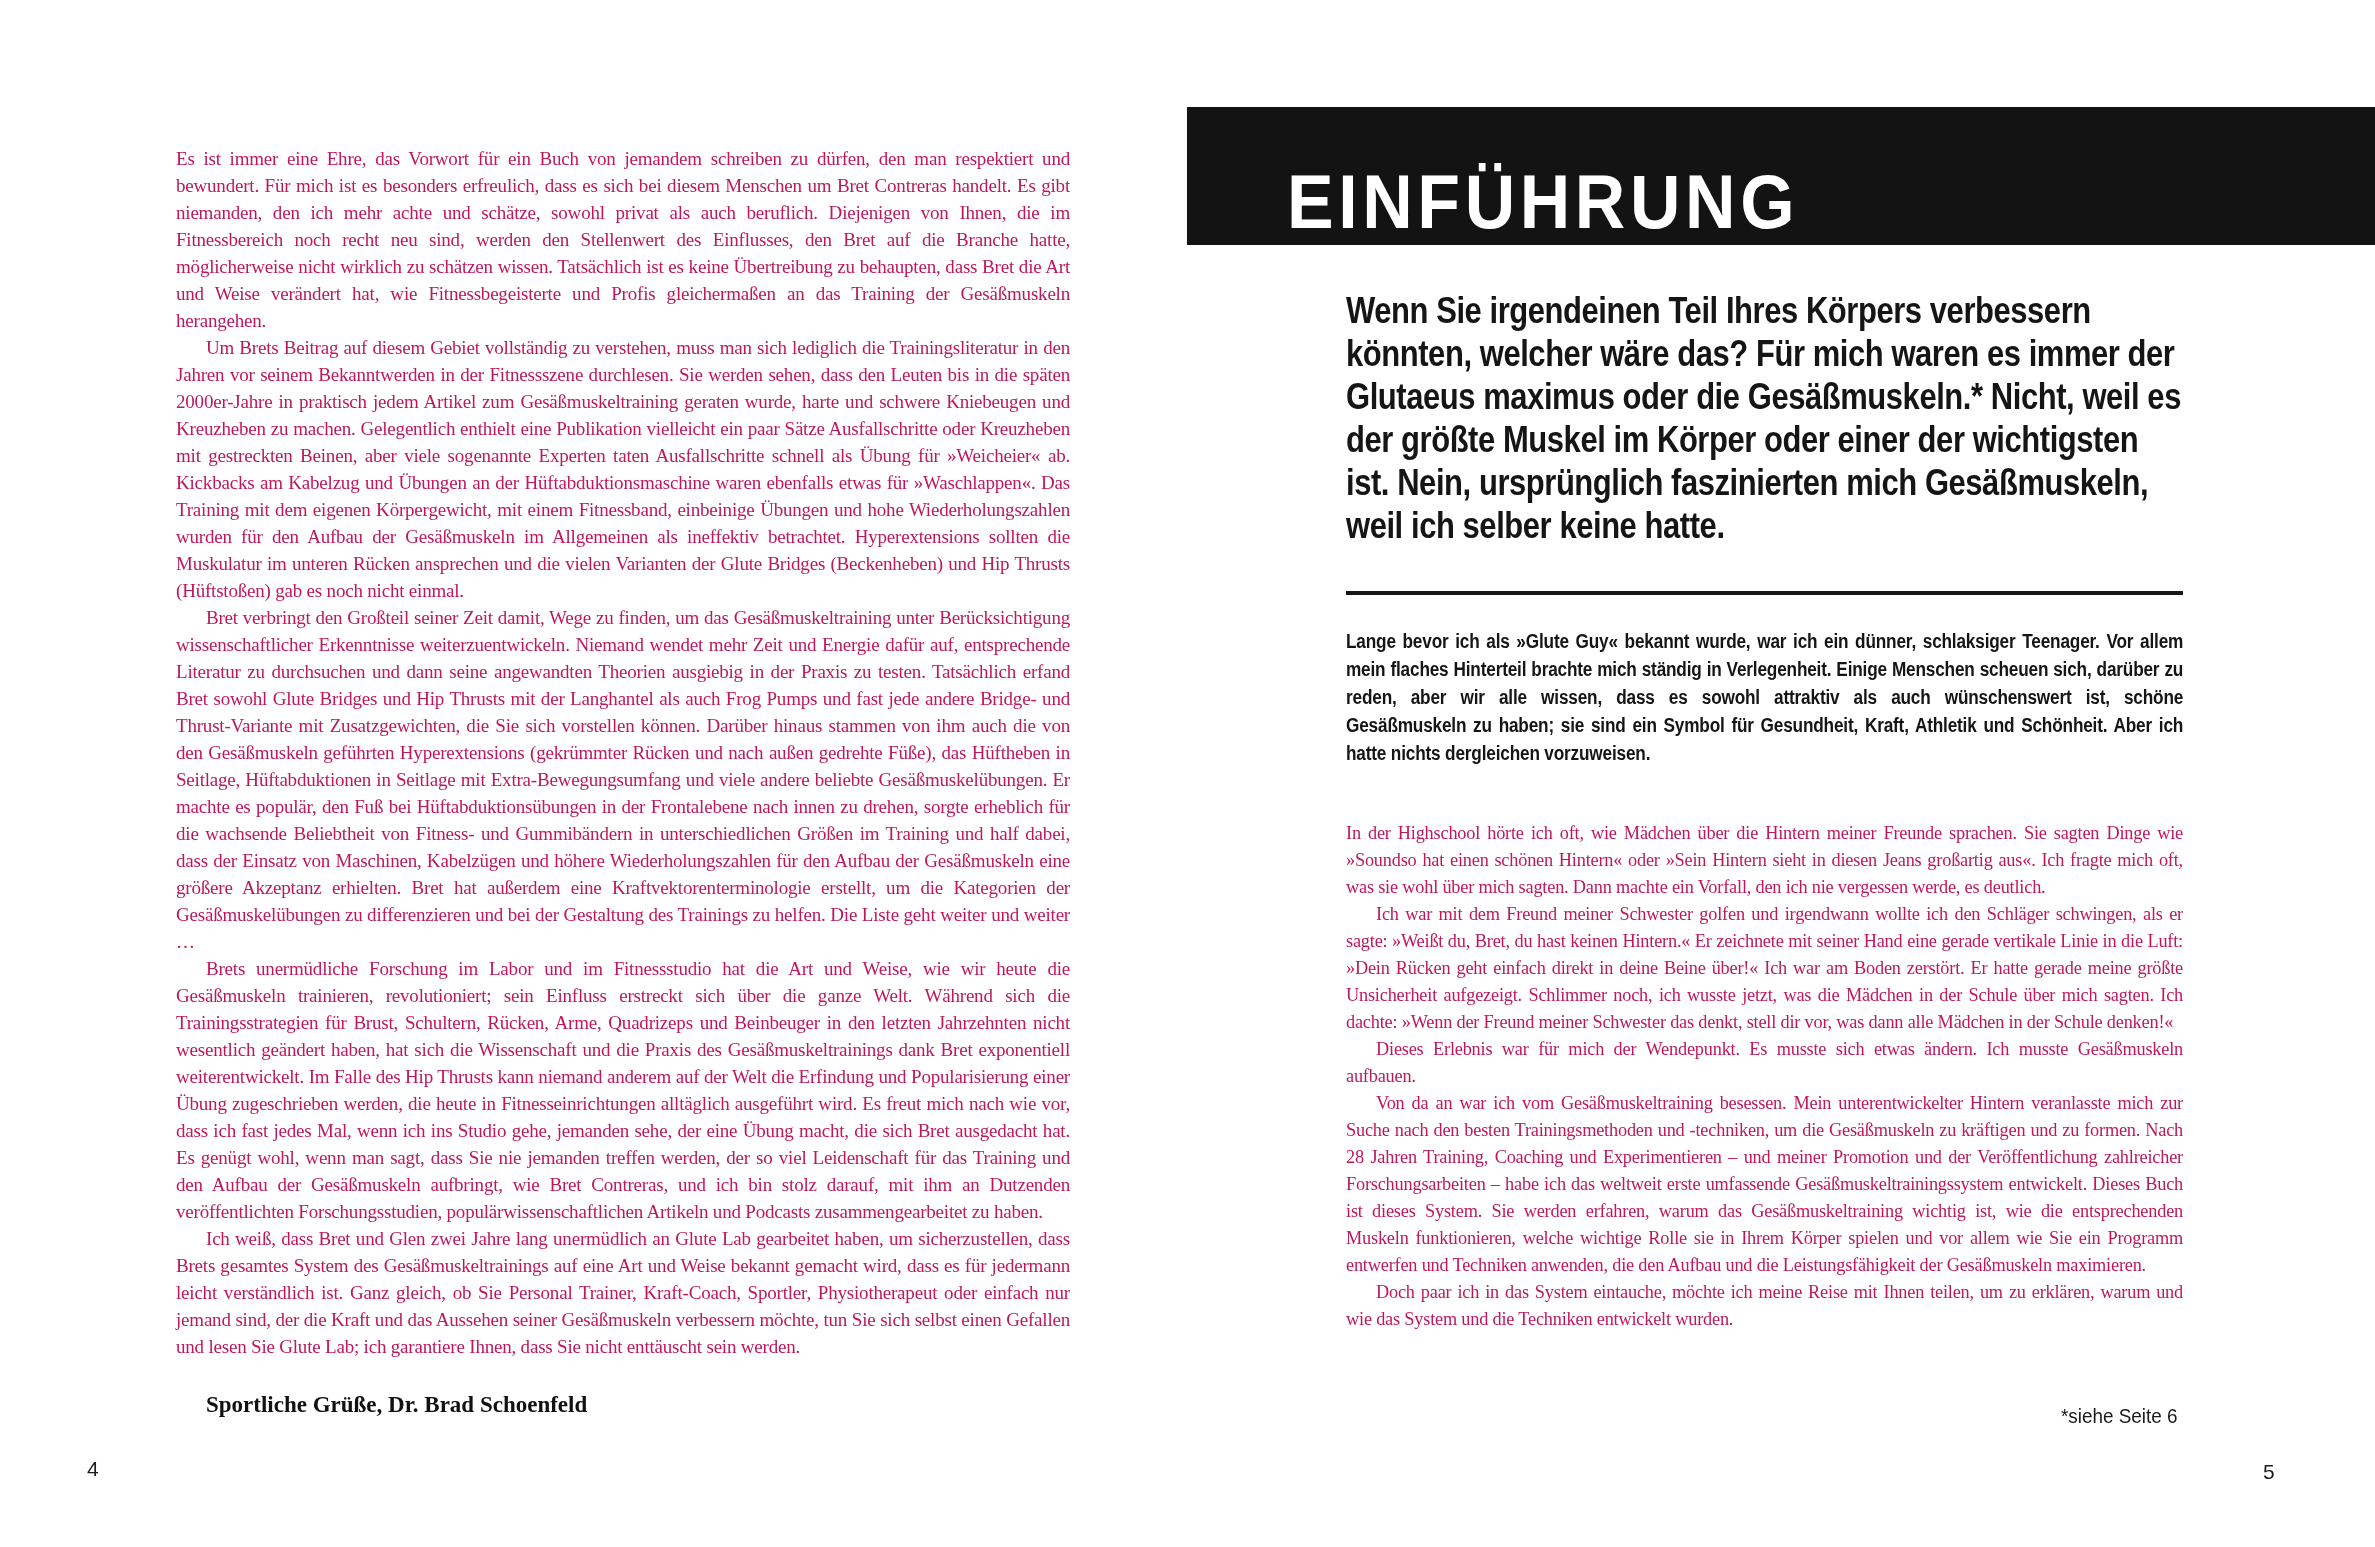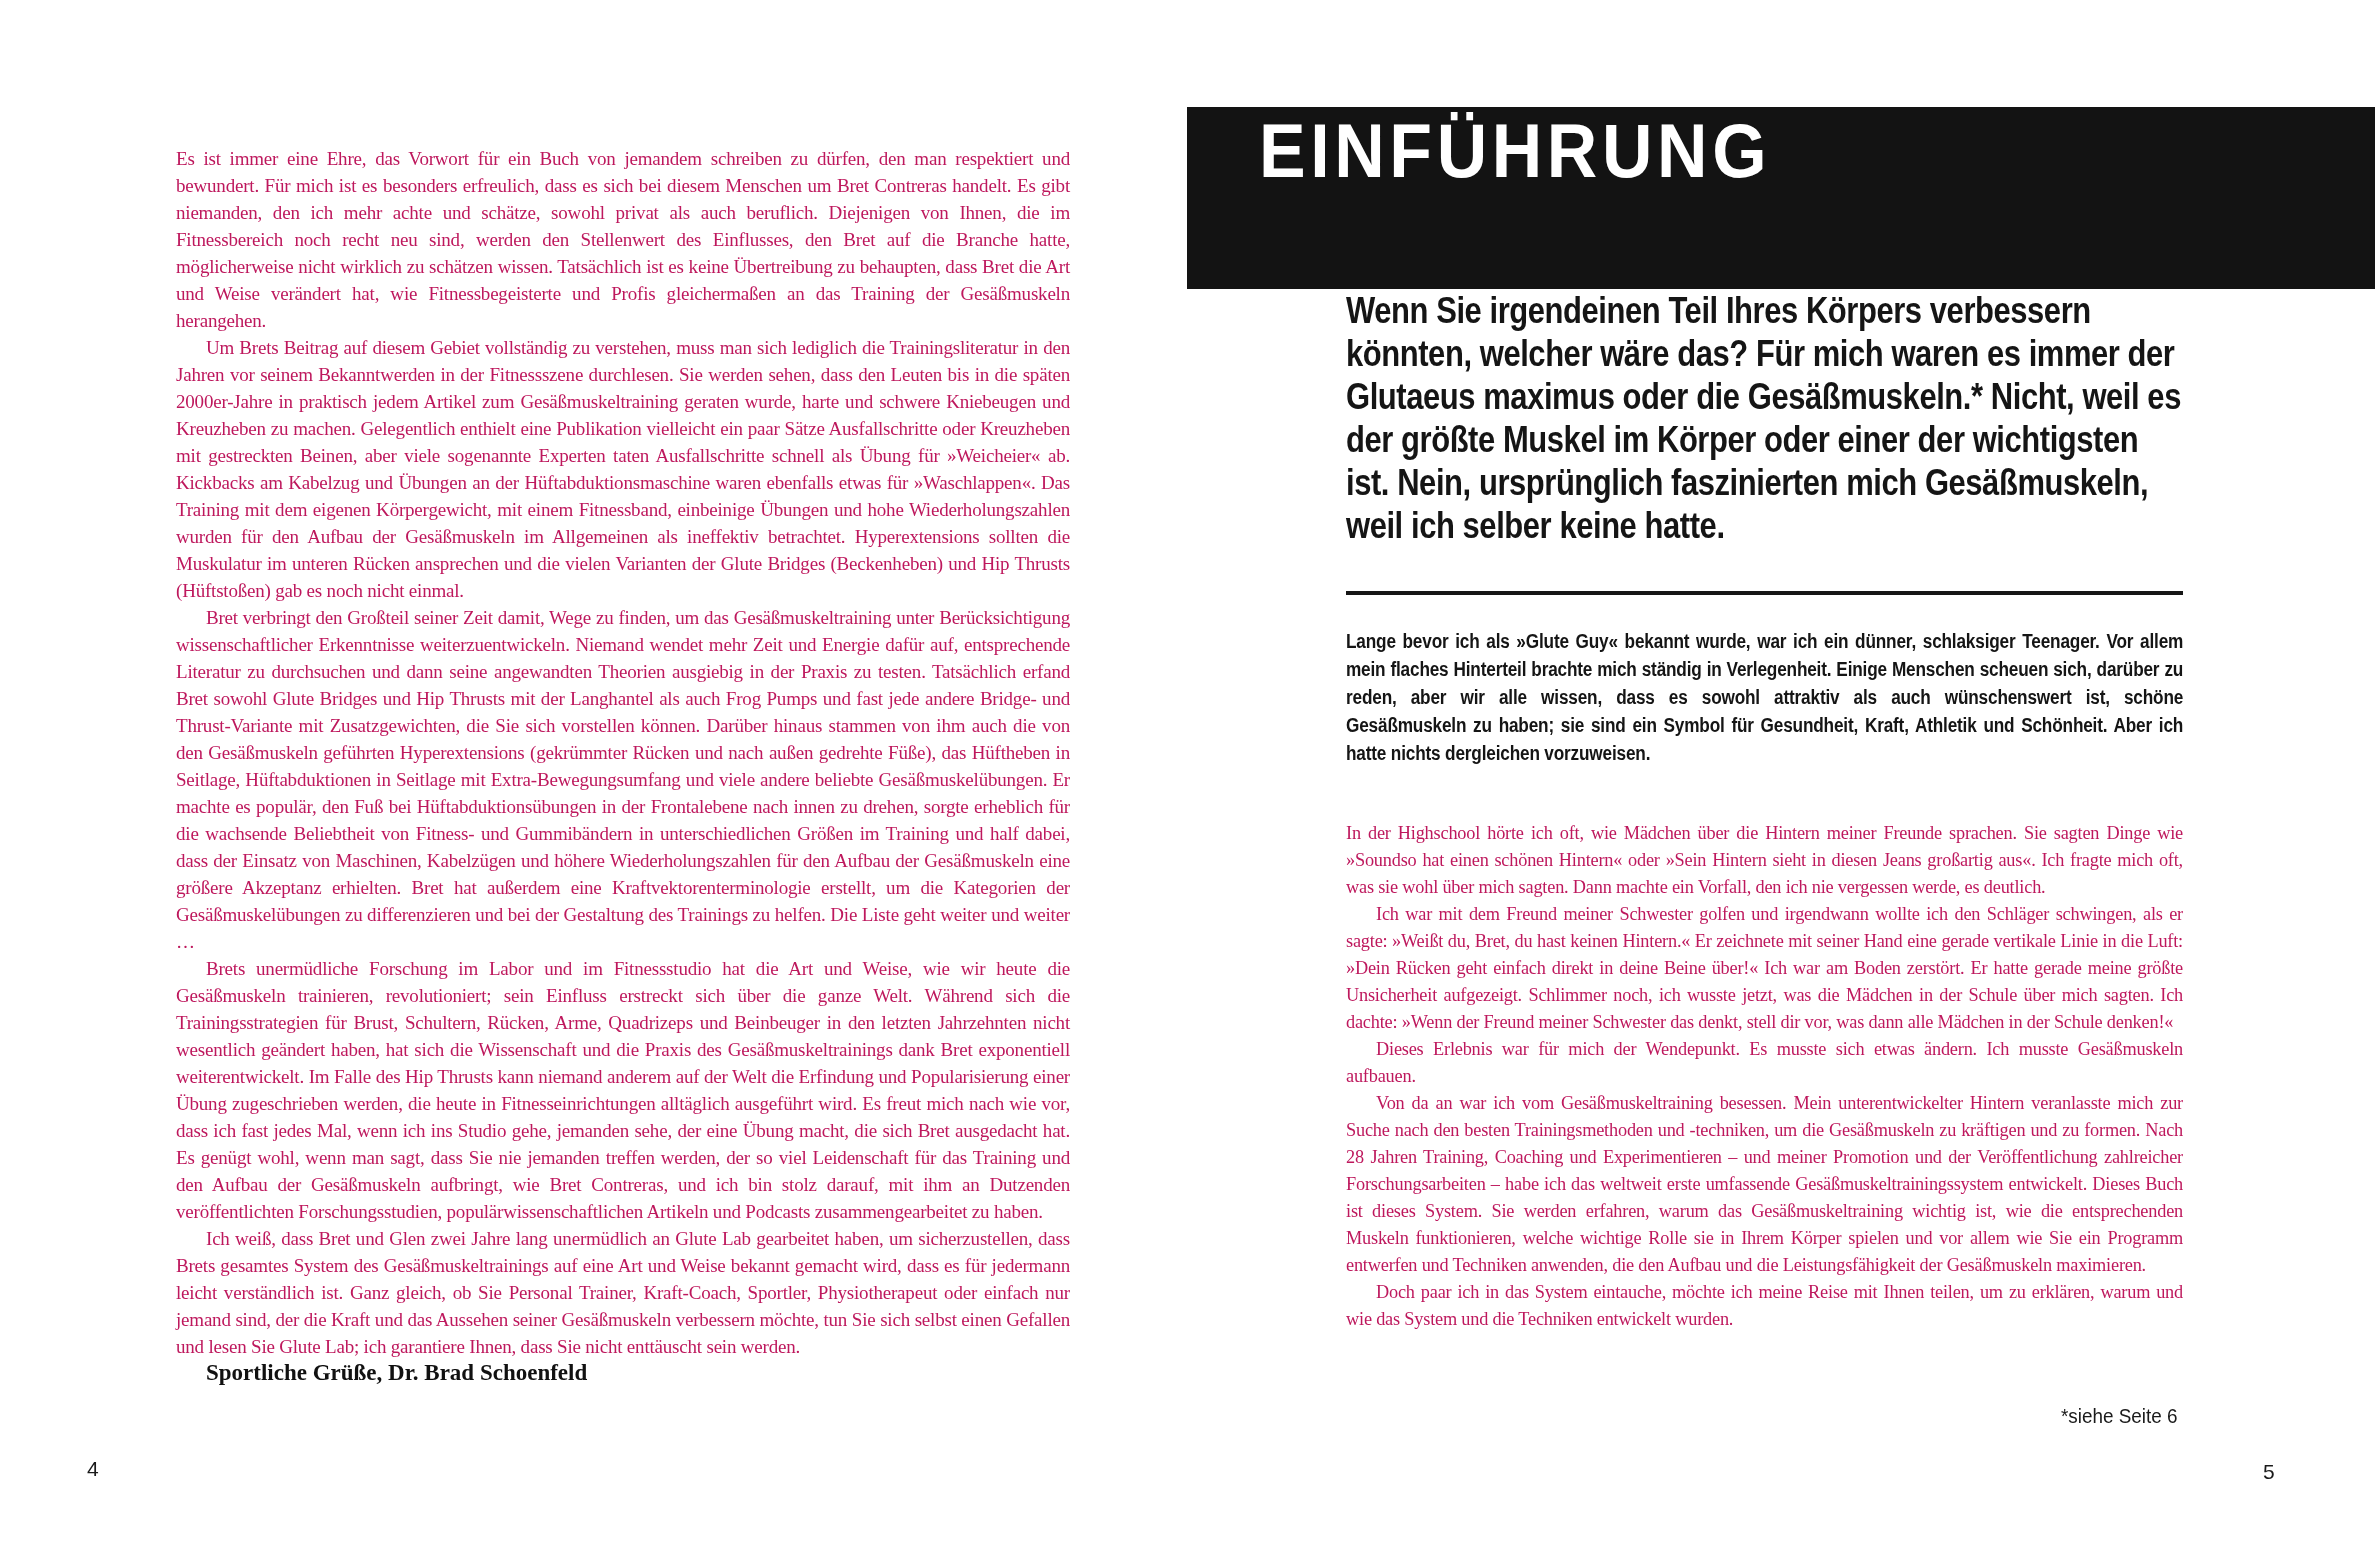--- a/index.html
+++ b/index.html
@@ -38,38 +38,39 @@
     font-family: "Liberation Serif", serif;
     font-size: 19px;
     line-height: 27px;
     letter-spacing: -0.2px;
     text-align: justify;
     hyphens: auto;
     color: #be185d;
   }
   .serif-par.indent { text-indent: 30px; }
   .signoff {
+    margin-top: 32px;
     padding-left: 30px;
     font-family: "Liberation Serif", serif;
     font-weight: 700;
     font-size: 23px;
     color: #111;
   }
 
   
   .banner {
     position: absolute;
     left: 1187px;
     top: 107px;
     width: 1188px;
-    height: 182px;
+    height: 138px;
     background: #131313;
     display: flex;
-    align-items: flex-start;
-    padding-left: 72px;
+    align-items: flex-end;
+    padding-left: 100px;
   }
   .banner-title {
     font-family: "Liberation Sans", sans-serif;
     font-weight: 700;
     font-size: 76px;
     letter-spacing: 5px;
     color: #ffffff;
     transform: scaleX(0.92);
     transform-origin: 0 50%;
     white-space: nowrap;

